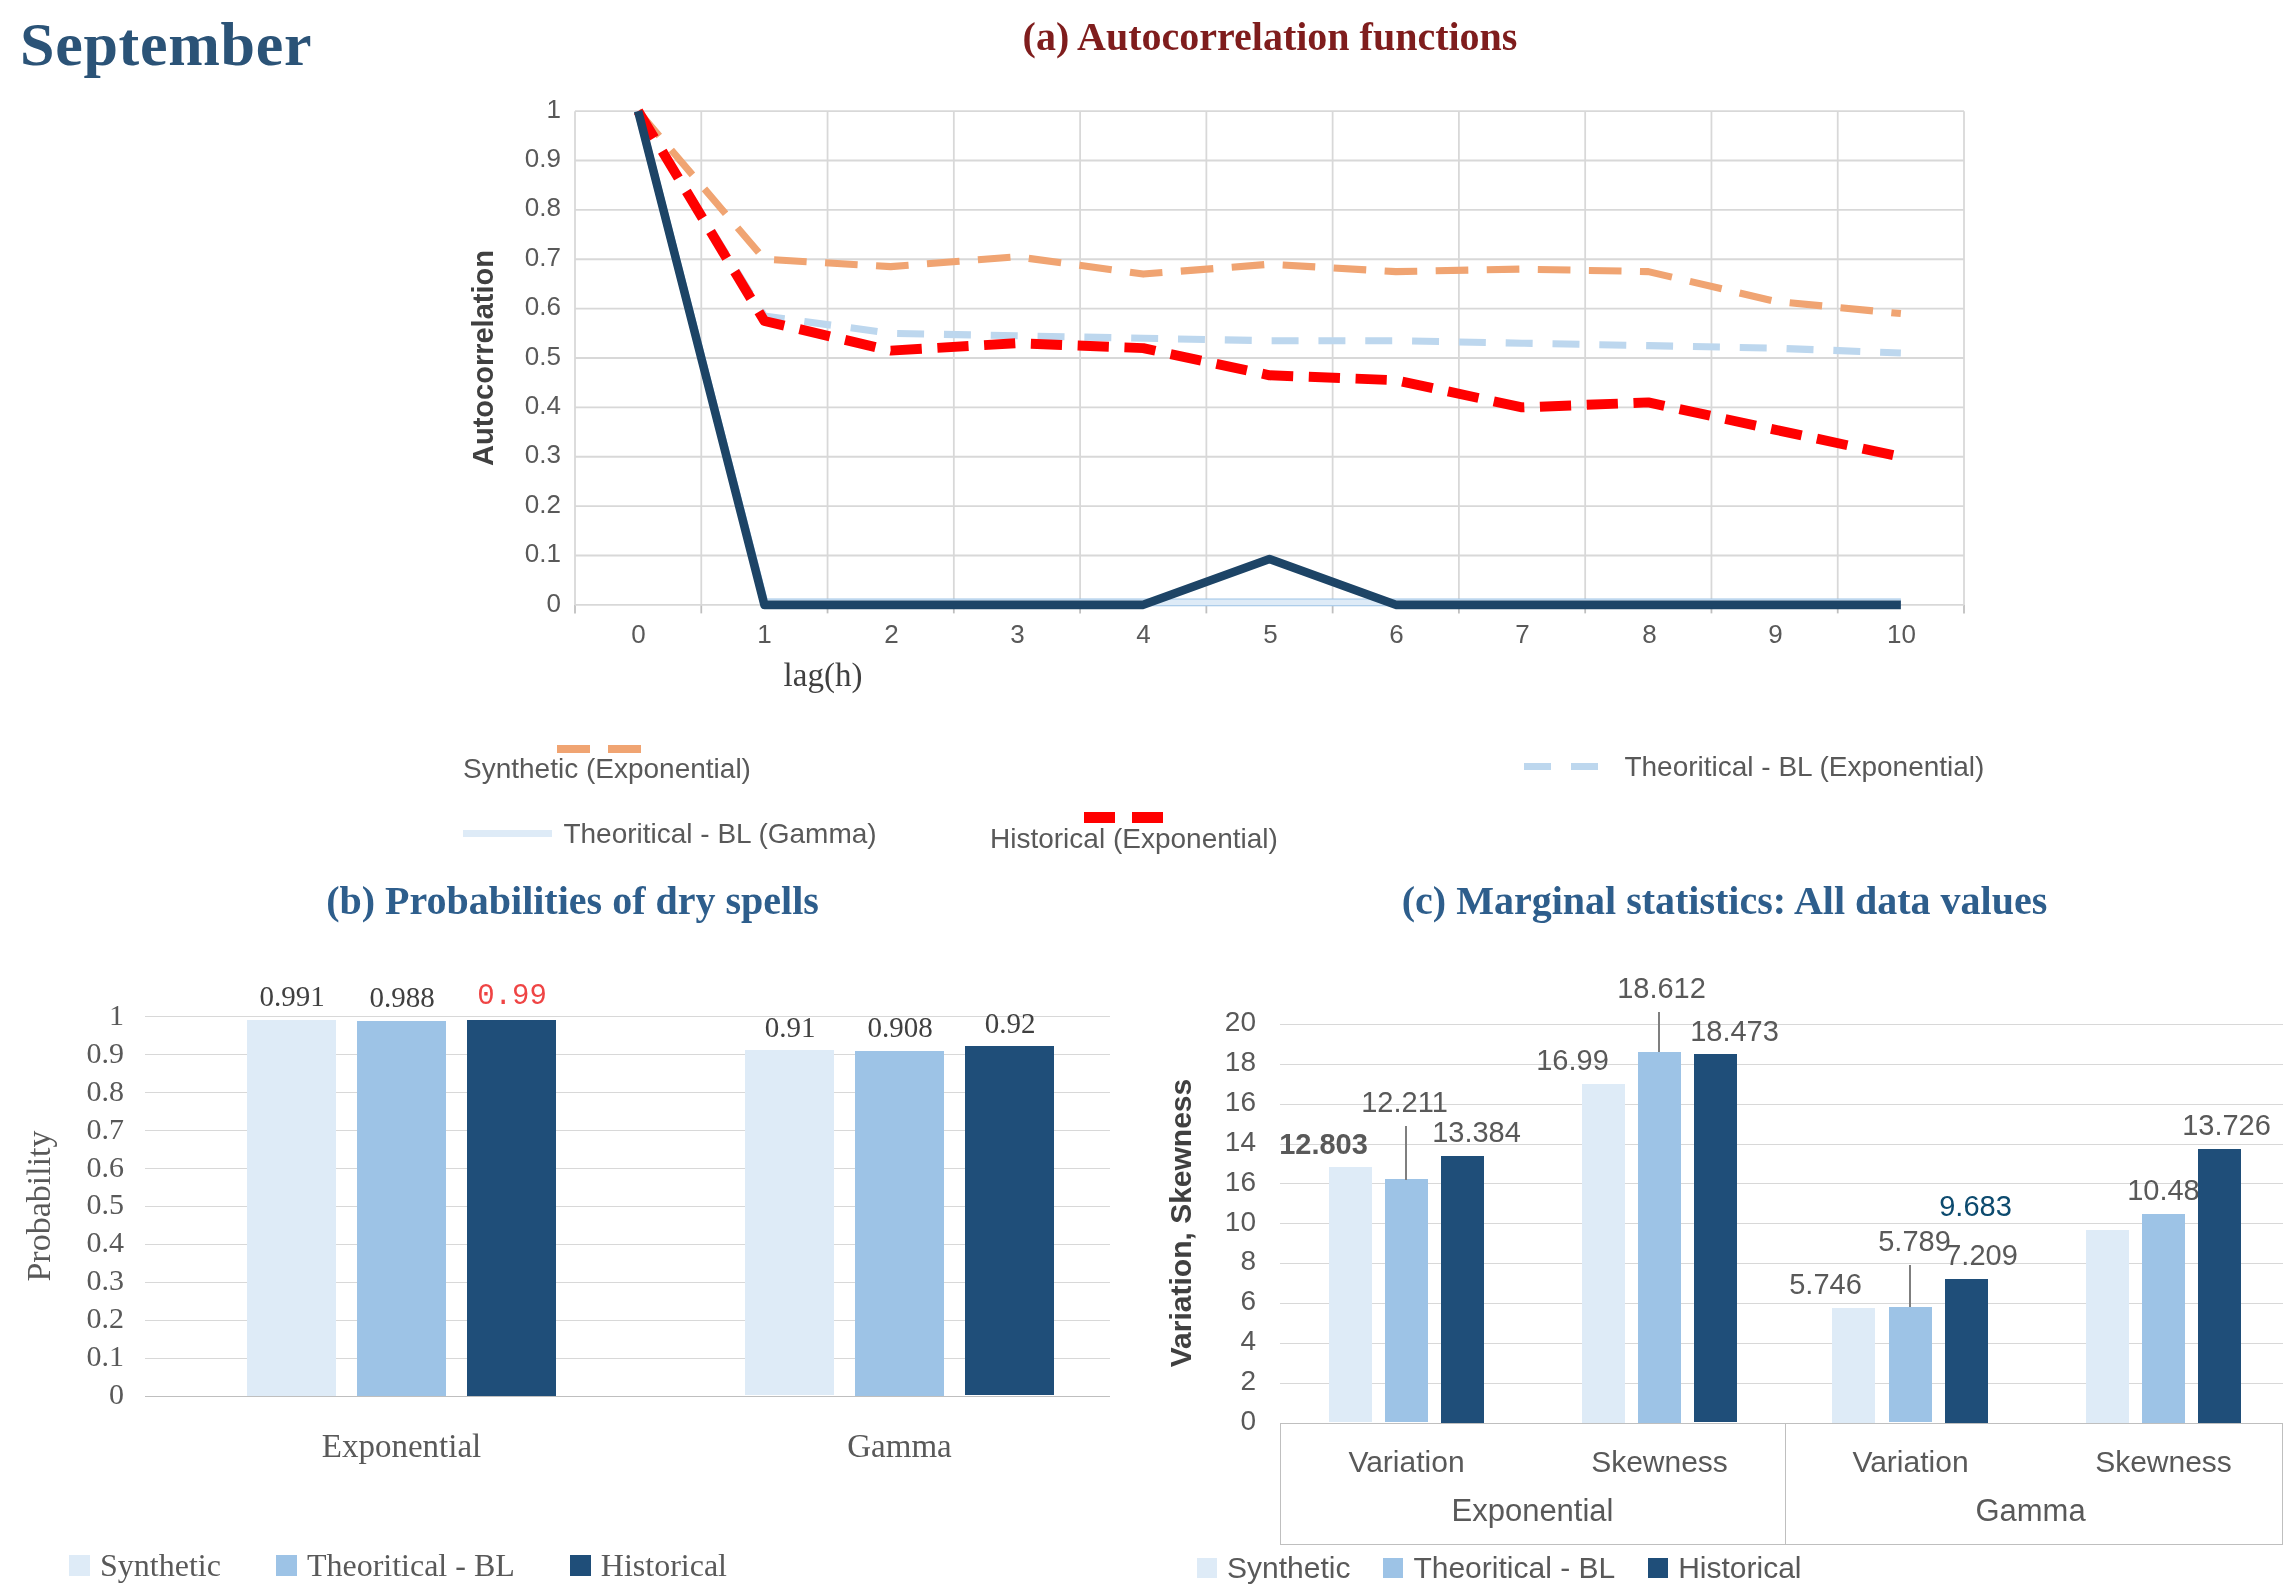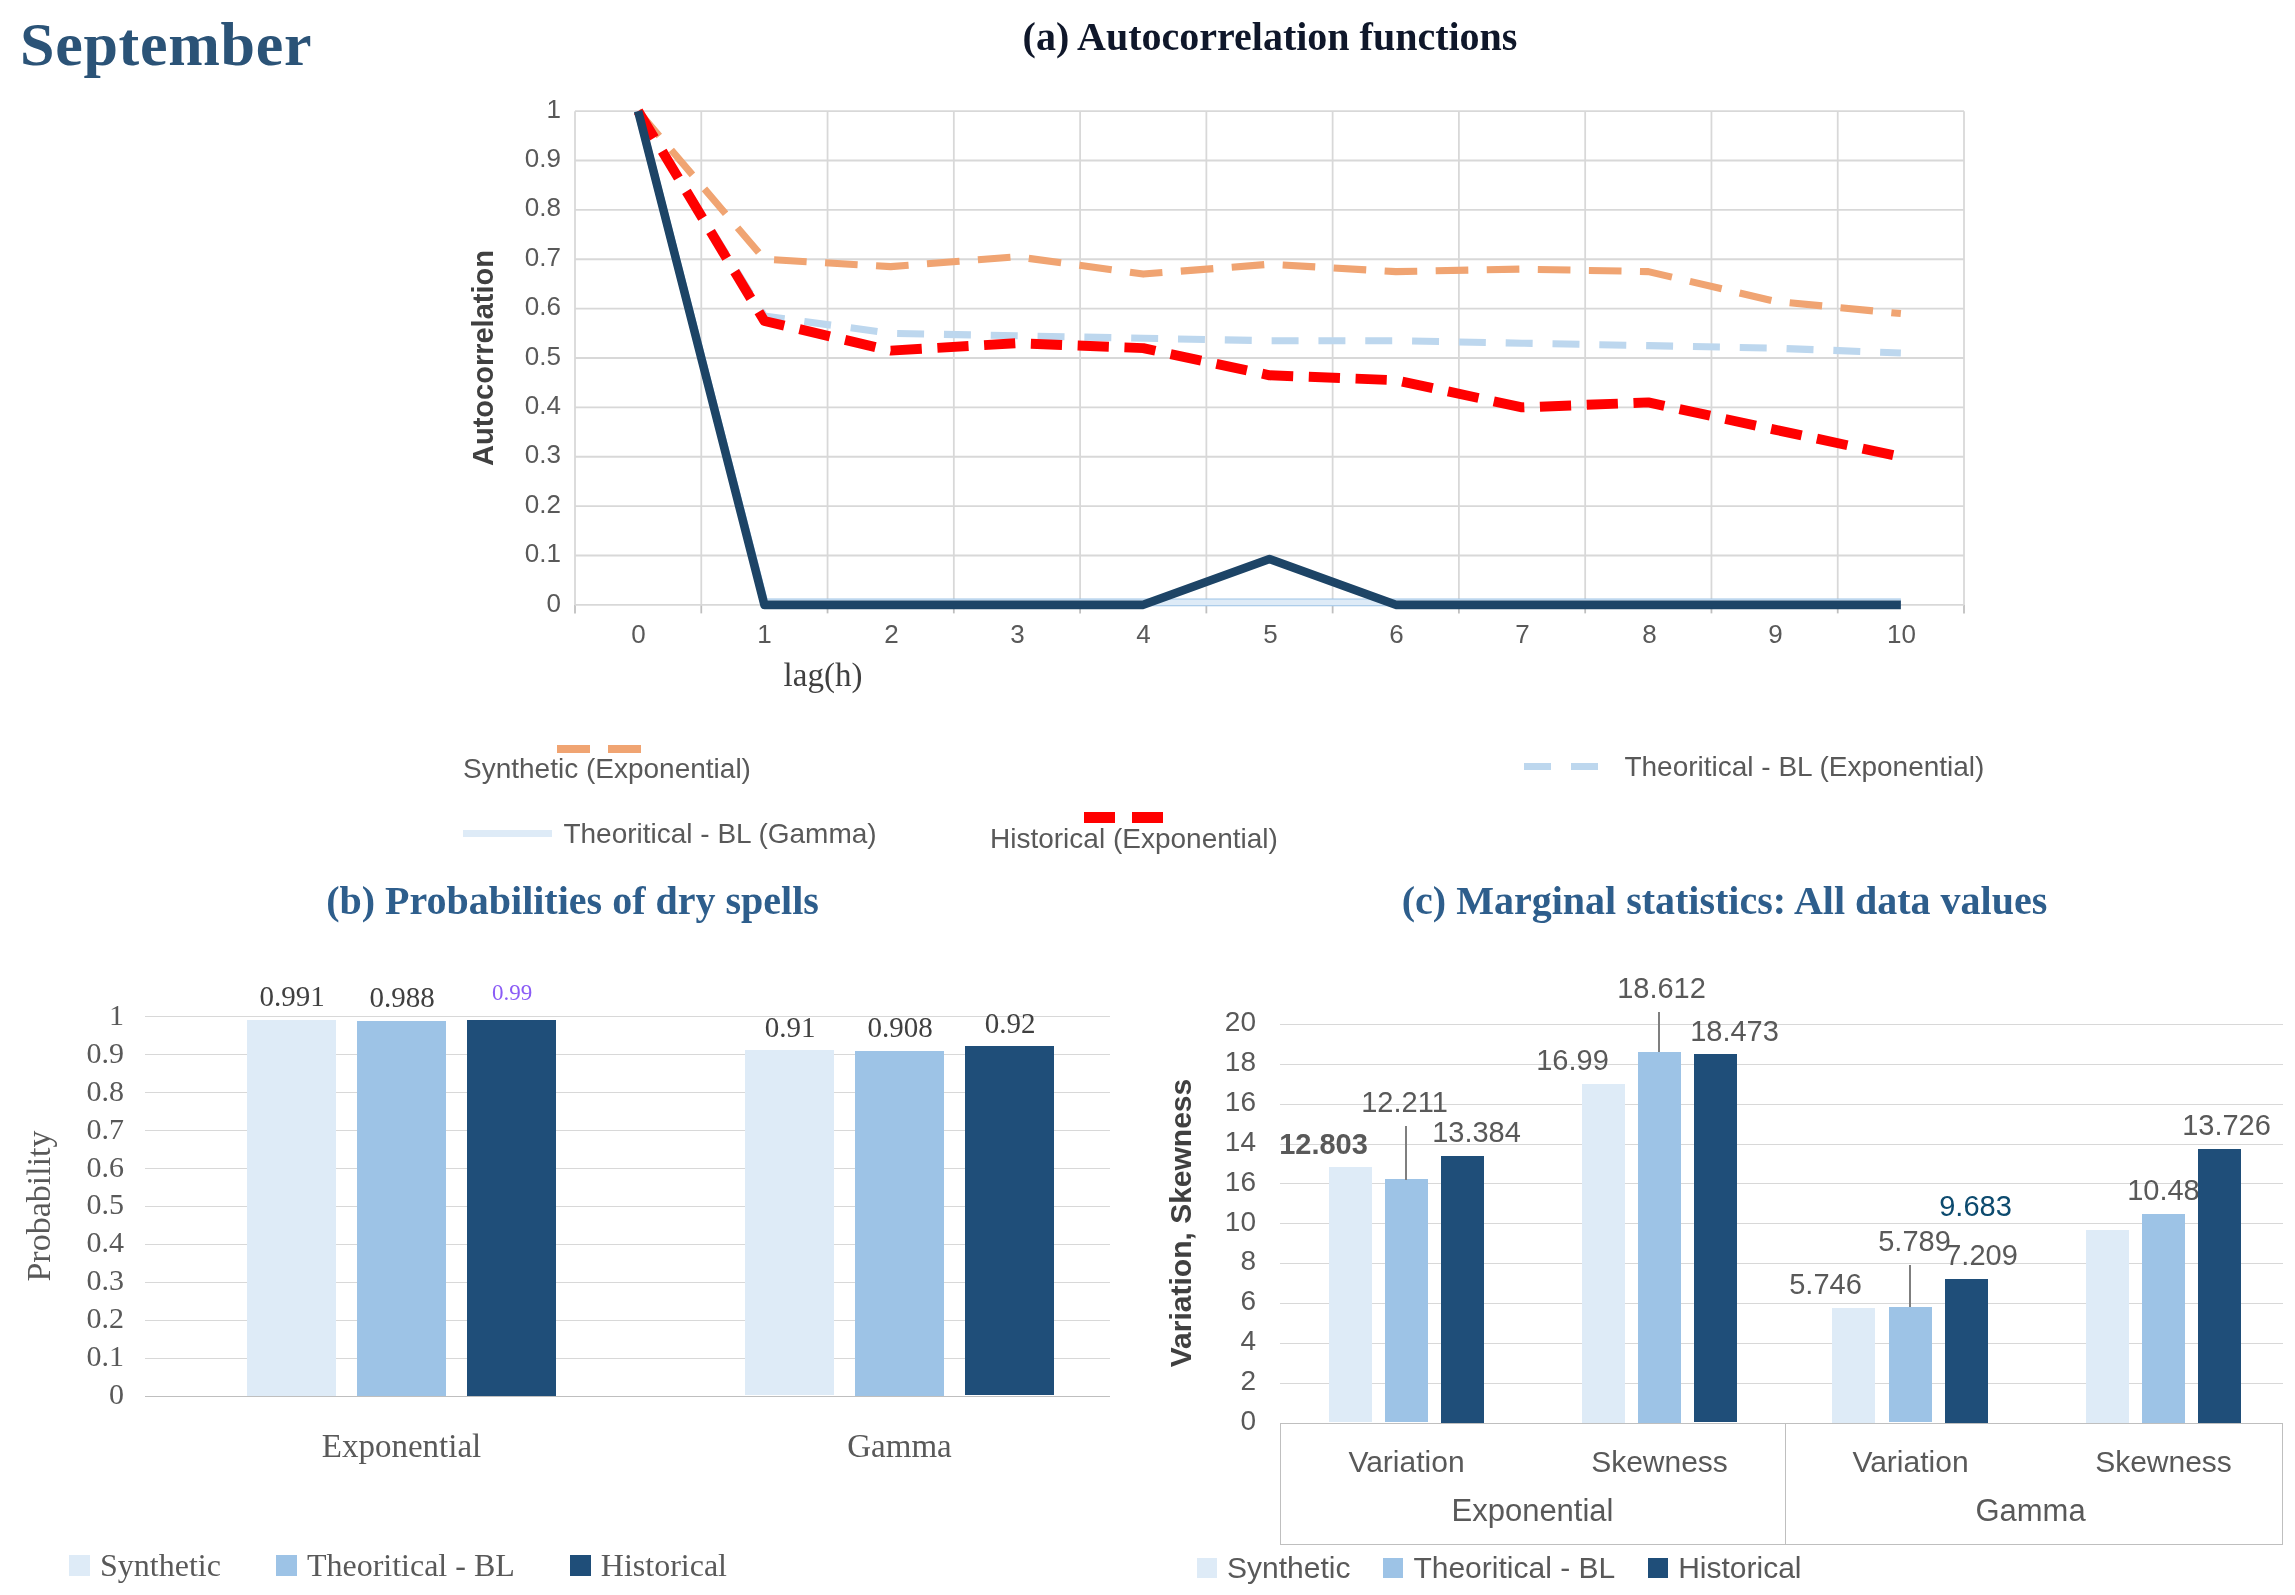--- a/index.html
+++ b/index.html
@@ -25,21 +25,21 @@
   .litem .lab{color:#595959;font-size:28px;white-space:nowrap;}
   svg{position:absolute;overflow:visible;}
 </style>
 </head>
 <body>
 
 <div id="root">
 
   <div class="page-title" style="left:20px;top:8.5px;color:#2B5377;">September</div>
 
-  <div class="ctitle" style="left:809px;top:12.8px;width:922px;color:#0f172a;">(a) Autocorrelation functions</div>
+  <div class="ctitle" style="left:809px;top:12.8px;width:922px;color:#7f1d1d;">(a) Autocorrelation functions</div>
   <div class="rot" style="left:483px;top:358px;font-size:29px;font-weight:bold;color:#404040;">Autocorrelation</div>
   <svg id="a-svg" style="left:575px;top:111px;" width="1389" height="494" viewBox="0 0 1958 696">
       <line x1="0" y1="0" x2="0" y2="696" stroke="#D8D8D8" stroke-width="2.5"></line>
       <line x1="0" y1="696" x2="0" y2="708" stroke="#BFBFBF" stroke-width="2.5"></line>
       <line x1="178" y1="0" x2="178" y2="696" stroke="#D8D8D8" stroke-width="2.5"></line>
       <line x1="178" y1="696" x2="178" y2="708" stroke="#BFBFBF" stroke-width="2.5"></line>
       <line x1="356" y1="0" x2="356" y2="696" stroke="#D8D8D8" stroke-width="2.5"></line>
       <line x1="356" y1="696" x2="356" y2="708" stroke="#BFBFBF" stroke-width="2.5"></line>
       <line x1="534" y1="0" x2="534" y2="696" stroke="#D8D8D8" stroke-width="2.5"></line>
       <line x1="534" y1="696" x2="534" y2="708" stroke="#BFBFBF" stroke-width="2.5"></line>
@@ -154,21 +154,21 @@
     <div class="tick serif" style="left: 14px; width: 110px; text-align: right; top: 998px; font-size: 30px;">1</div>
     <div class="bar" style="left: 247px; top: 1020px; width: 89px; height: 376px; background: rgb(222, 235, 247);"></div>
     <div class="blabel serif" style="left: 214px; width: 156px; top: 980px; font-size: 29px; color: rgb(64, 64, 64);">0.991</div>
     <div class="bar" style="left: 745px; top: 1050px; width: 89px; height: 345px; background: rgb(222, 235, 247);"></div>
     <div class="blabel serif" style="left: 712px; width: 156px; top: 1011px; font-size: 29px; color: rgb(64, 64, 64);">0.91</div>
     <div class="bar" style="left: 357px; top: 1021px; width: 89px; height: 375px; background: rgb(157, 195, 230);"></div>
     <div class="blabel serif" style="left: 324px; width: 156px; top: 981px; font-size: 29px; color: rgb(64, 64, 64);">0.988</div>
     <div class="bar" style="left: 855px; top: 1051px; width: 89px; height: 345px; background: rgb(157, 195, 230);"></div>
     <div class="blabel serif" style="left: 822px; width: 156px; top: 1011px; font-size: 29px; color: rgb(64, 64, 64);">0.908</div>
     <div class="bar" style="left: 467px; top: 1020px; width: 89px; height: 376px; background: rgb(31, 78, 121);"></div>
-    <div class="blabel serif" style="left: 434px; width: 156px; top: 980px; font-size: 23px; color: #8b5cf6;">0.99</div>
+    <div class="blabel serif" style="left: 434px; width: 156px; top: 980px; font-size: 29px; color: #ef4444; font-family: Liberation Mono, monospace;">0.99</div>
     <div class="bar" style="left: 965px; top: 1046px; width: 89px; height: 349px; background: rgb(31, 78, 121);"></div>
     <div class="blabel serif" style="left: 932px; width: 156px; top: 1007px; font-size: 29px; color: rgb(64, 64, 64);">0.92</div>
     <div class="catlab serif" style="left: 224px; width: 355px; top: 1428px; font-size: 33px;">Exponential</div>
     <div class="catlab serif" style="left: 722px; width: 355px; top: 1428px; font-size: 33px;">Gamma</div>
     <div class="leg" style="left: 41px; top: 1547px; gap: 55px;">
       <div style="display: flex; align-items: center;">
         <span class="sq" style="width: 21px; height: 21px; background: rgb(222, 235, 247);"></span>
         <span class="lab serif" style="font-size: 32px;">Synthetic</span>
       </div>
       <div style="display: flex; align-items: center;">

